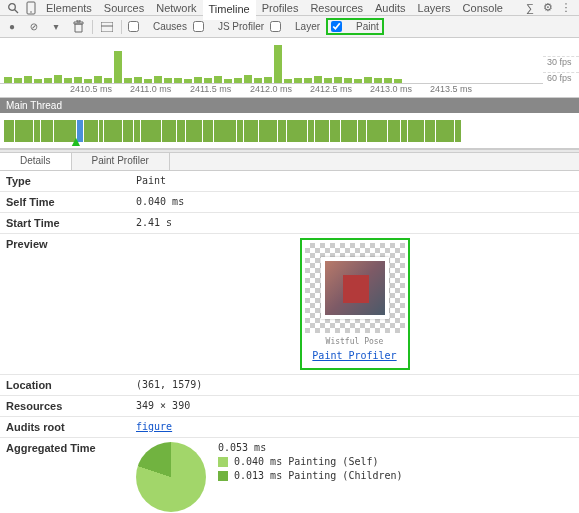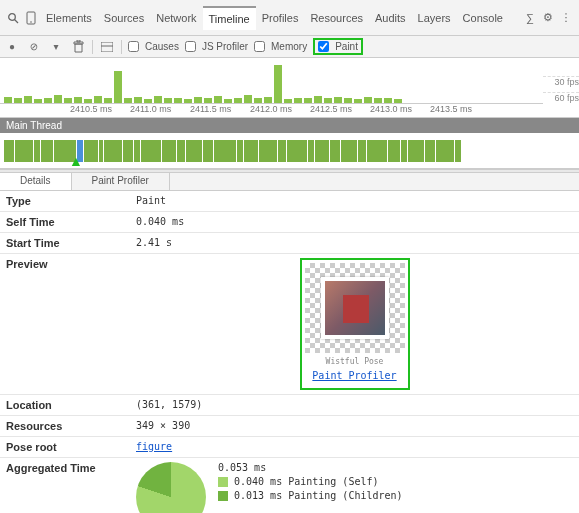--- a/index.html
+++ b/index.html
@@ -1,34 +1,34 @@
 <!DOCTYPE html>
 <html><head>
 <meta charset="utf-8">
 <style>
 * { margin: 0; padding: 0; box-sizing: border-box; }
 body { font-family: "Lucida Grande", Arial, sans-serif; font-size: 11px; color: #333; background: #fff; width: 579px; height: 513px; overflow: hidden; }
-.topbar { display: flex; align-items: center; height: 36px; border-bottom: 1px solid #ccc; background: #f3f3f3; padding: 0 4px; }
+.topbar { display: flex; align-items: center; height: 16px; border-bottom: 1px solid #ccc; background: #f3f3f3; padding: 0 4px; }
 .topbar .tab { padding: 0 6px; height: 24px; display: flex; align-items: center; color: #555; cursor: pointer; }
 .topbar .tab.sel { color: #333; border-top: 2px solid #999; background: #fff; }
 .topbar .spacer { flex: 1; }
 .topbar .ic { width: 18px; height: 24px; display: flex; align-items: center; justify-content: center; color: #666; }
 
 .toolbar { display: flex; align-items: center; height: 22px; border-bottom: 1px solid #ccc; background: #f3f3f3; padding: 0 4px; gap: 6px; font-size: 10px; color: #555; }
 .toolbar .ic { width: 16px; height: 16px; display: flex; align-items: center; justify-content: center; color: #6b6b6b; }
 .toolbar .sep { width: 1px; height: 14px; background: #ccc; }
-.toolbar label { display: flex; align-items: center; gap: 6px; }
+.toolbar label { display: flex; align-items: center; gap: 14px; }
 .toolbar .hi { border: 2px solid #1fbf1f; padding: 1px 3px; }
 
 .fpsgraph { position: relative; height: 60px; border-bottom: 1px solid #ccc; background: #fff; }
 .fpsgraph .bars { position: absolute; bottom: 14px; left: 0; right: 36px; height: 46px; display: flex; align-items: flex-end; gap: 2px; padding: 0 4px; }
 .fpsgraph .bar { width: 8px; background: #8bc34a; }
 .fpsgraph .xline { position: absolute; bottom: 0; left: 0; right: 36px; height: 14px; border-top: 1px solid #ccc; display: flex; padding-left: 70px; }
 .fpsgraph .xline span { width: 60px; font-size: 9px; color: #777; }
-.fpsgraph .ytick { position: absolute; right: 0; width: 36px; font-size: 9px; color: #888; text-align: right; padding-left: 4px; border-top: 1px dashed #ddd; }
+.fpsgraph .ytick { position: absolute; right: 0; width: 36px; font-size: 9px; color: #888; text-align: left; padding-left: 4px; border-top: 1px dashed #ddd; }
 
 .mainthread-hdr { background: #888; color: #fff; font-size: 10px; padding: 2px 6px; }
 .mainthread { height: 36px; background: #fff; border-bottom: 1px solid #ccc; display: flex; align-items: center; gap: 1px; padding: 0 4px; position: relative; }
 .mainthread .seg { height: 22px; background: #7bb043; }
 .mainthread .sel { background: #4a90d9; }
 .mainthread .arrow { position: absolute; bottom: -1px; left: 69px; color: #1fbf1f; font-size: 14px; }
 
 .hsplit { height: 4px; background: #e8e8e8; border-top: 1px solid #ccc; border-bottom: 1px solid #ccc; }
 
 .tabs2 { display: flex; height: 18px; background: #f3f3f3; border-bottom: 1px solid #ccc; font-size: 10px; }
@@ -112,21 +112,21 @@
   <label>
       <input type="checkbox" style="">
       <span>Causes</span>
     </label>
   <label>
       <input type="checkbox" style="">
       <span>JS Profiler</span>
     </label>
   <label>
       <input type="checkbox" style="">
-      <span>Memory</span>
+      <span>Layer</span>
     </label>
   <label class="hi">
       <input type="checkbox" checked="" style="">
       <span>Paint</span>
     </label>
 </div>
 
 <div class="fpsgraph">
   <div class="ytick" style="top:18px">30 fps</div>
   <div class="ytick" style="top:34px">60 fps</div>
@@ -257,21 +257,21 @@
   </div>
   <div class="row">
       <div class="k">Location</div>
       <div class="v">(361, 1579)</div>
     </div>
   <div class="row">
       <div class="k">Resources</div>
       <div class="v">349 × 390</div>
     </div>
   <div class="row">
-      <div class="k">Pose root</div>
+      <div class="k">Audits root</div>
       <div class="v"><span class="link">figure</span></div>
     </div>
   <div class="row">
       <div class="k">Aggregated Time</div>
     <div class="v aggr">
       <div class="pie"></div>
       <div class="legend">
         <div>0.053 ms</div>
         <div>
             <span class="sw" id="sw1" style="background: rgb(162, 214, 106);"></span>

